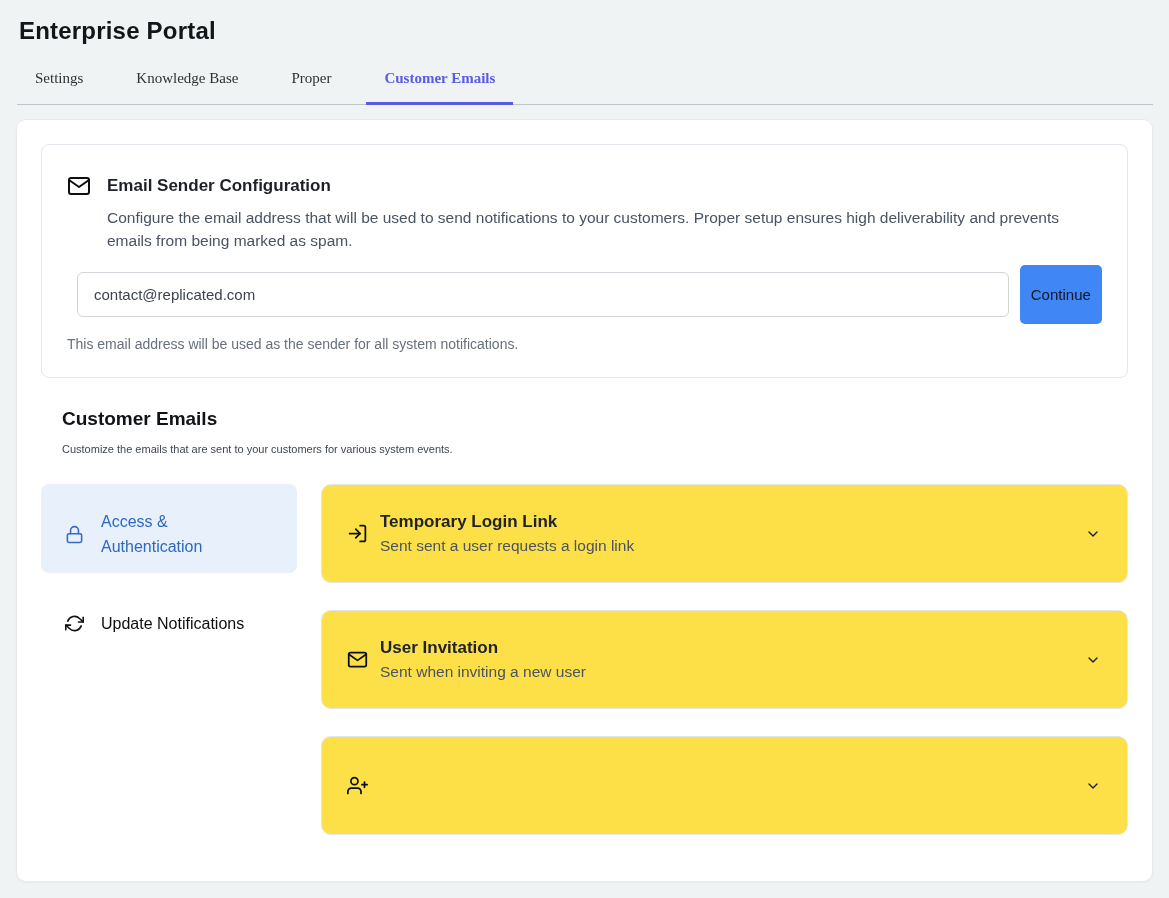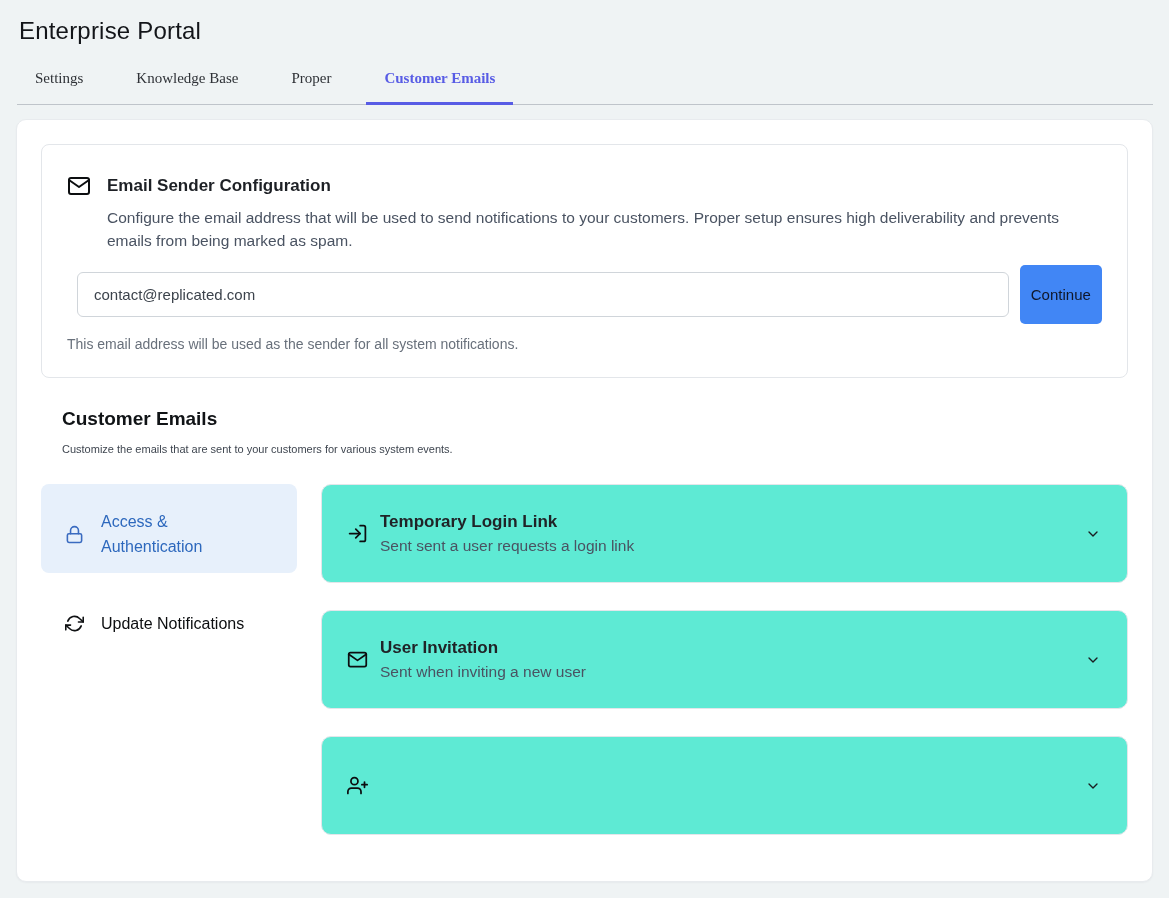--- a/index.html
+++ b/index.html
@@ -19,21 +19,21 @@
   body {
     width: 1169px; height: 898px;
     background: var(--page-bg);
     font-family: "Liberation Sans", sans-serif;
     color: var(--text-dark);
     overflow: hidden;
   }
   
   .page-title {
     margin: 17px 0 0 19px;
-    font-size: 24px; font-weight: 400;
+    font-size: 24px; font-weight: 700;
     letter-spacing: 0.2px;
     color: #131519;
   }
   .tabs {
     display: flex; gap: 17px;
     margin: 20px 16px 0 17px;
     border-bottom: 1px solid var(--divider);
     font-family: Liberation Serif, serif;
   }
   .tab {
@@ -118,21 +118,21 @@
   .side-item.active .label { max-width: 155px; }
   .side-item.plain { margin-top: 13px; color: #0c0e10; font-weight: 500; }
   .side-item.plain .icon { color: #101214; }
   
   .email-list { flex: 1 1 auto; display: flex; flex-direction: column; gap: 27px; }
   .email-card {
     display: flex; align-items: center;
     height: 99px;
     border: 1px solid var(--border);
     border-radius: 10px;
-    background: #5eead4;
+    background: #fde047;
     padding: 0 26px 0 25px;
     cursor: pointer;
   }
   .email-card .icon { width: 21px; height: 21px; color: #0c0e10; flex: 0 0 auto; }
   .email-card .texts { margin-left: 12px; display: flex; flex-direction: column; gap: 5px; }
   .email-title { font-size: 17px; font-weight: 700; color: #202327; }
   .email-sub { font-size: 15.5px; color: var(--text-gray); }
   .chevron { margin-left: auto; width: 16px; height: 16px; color: #1a1d21; }
   svg { display: block; width: 100%; height: 100%; }
 </style>

